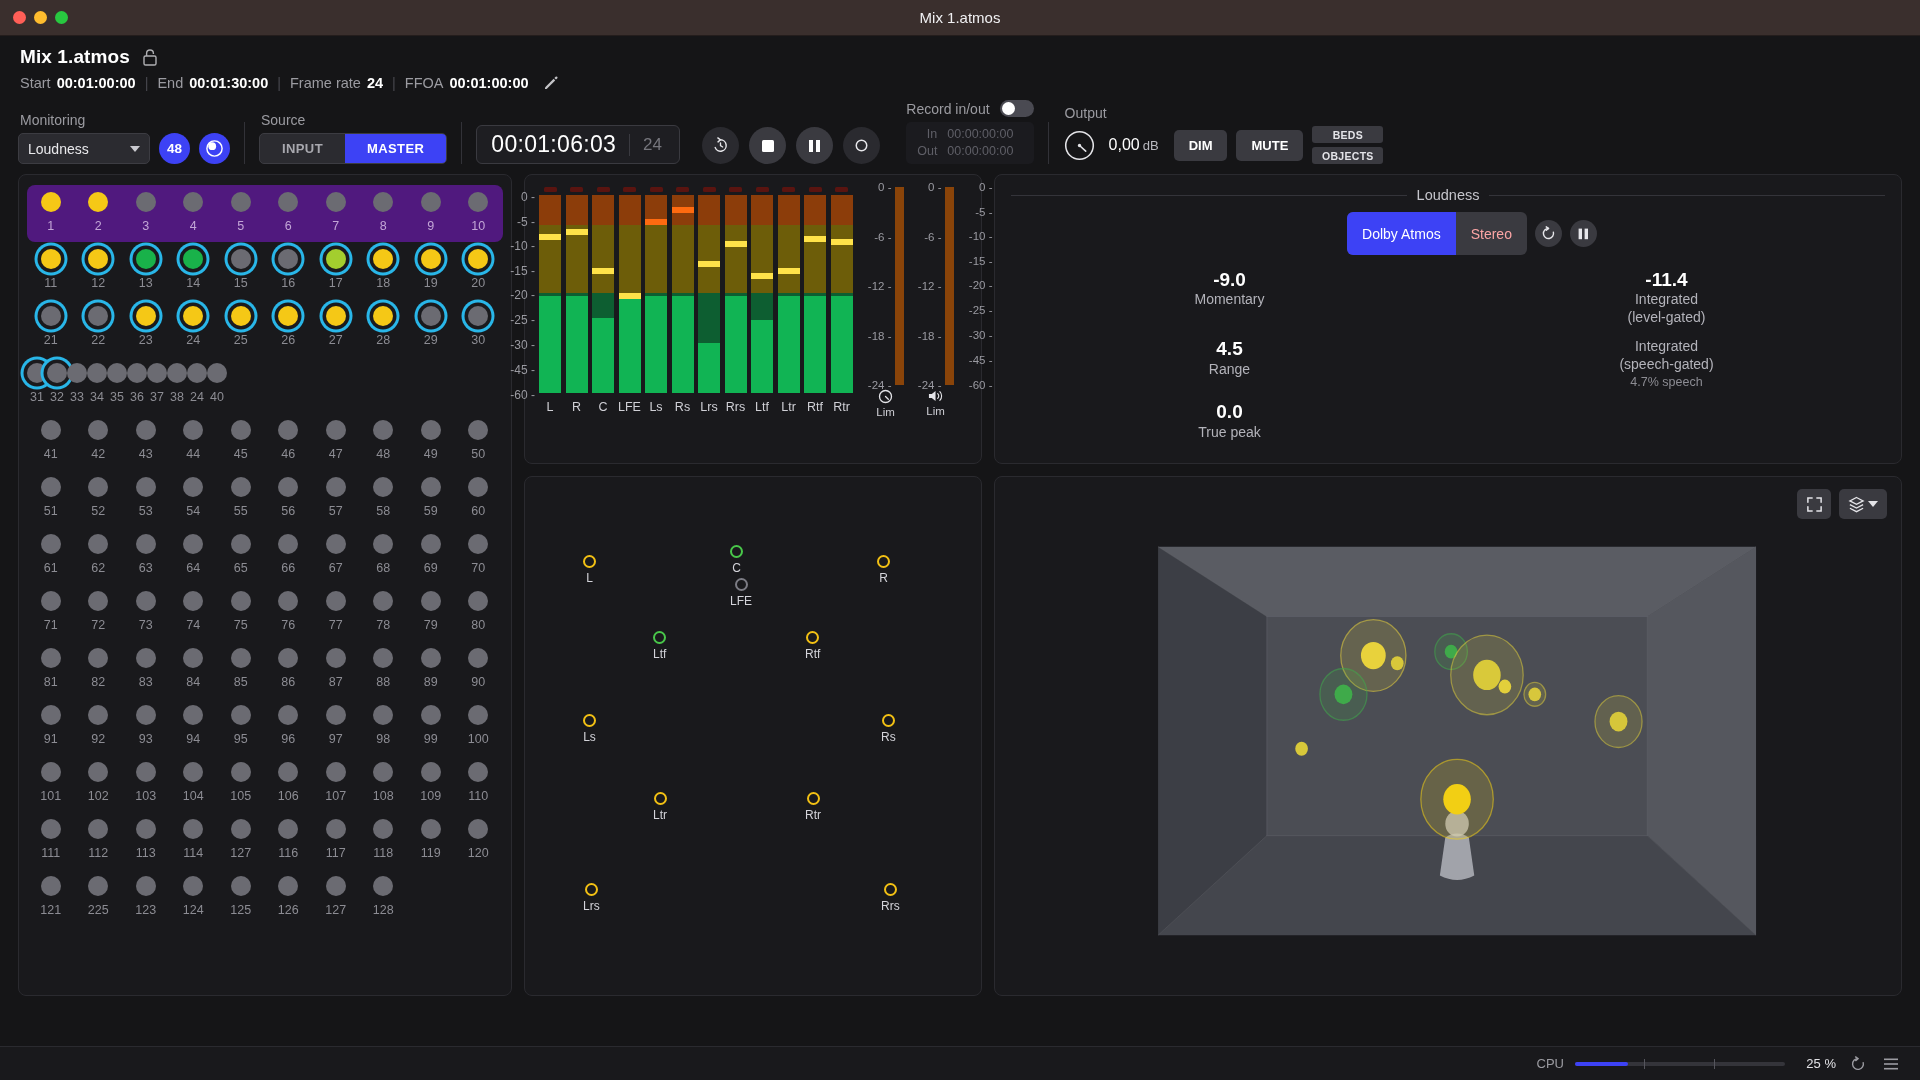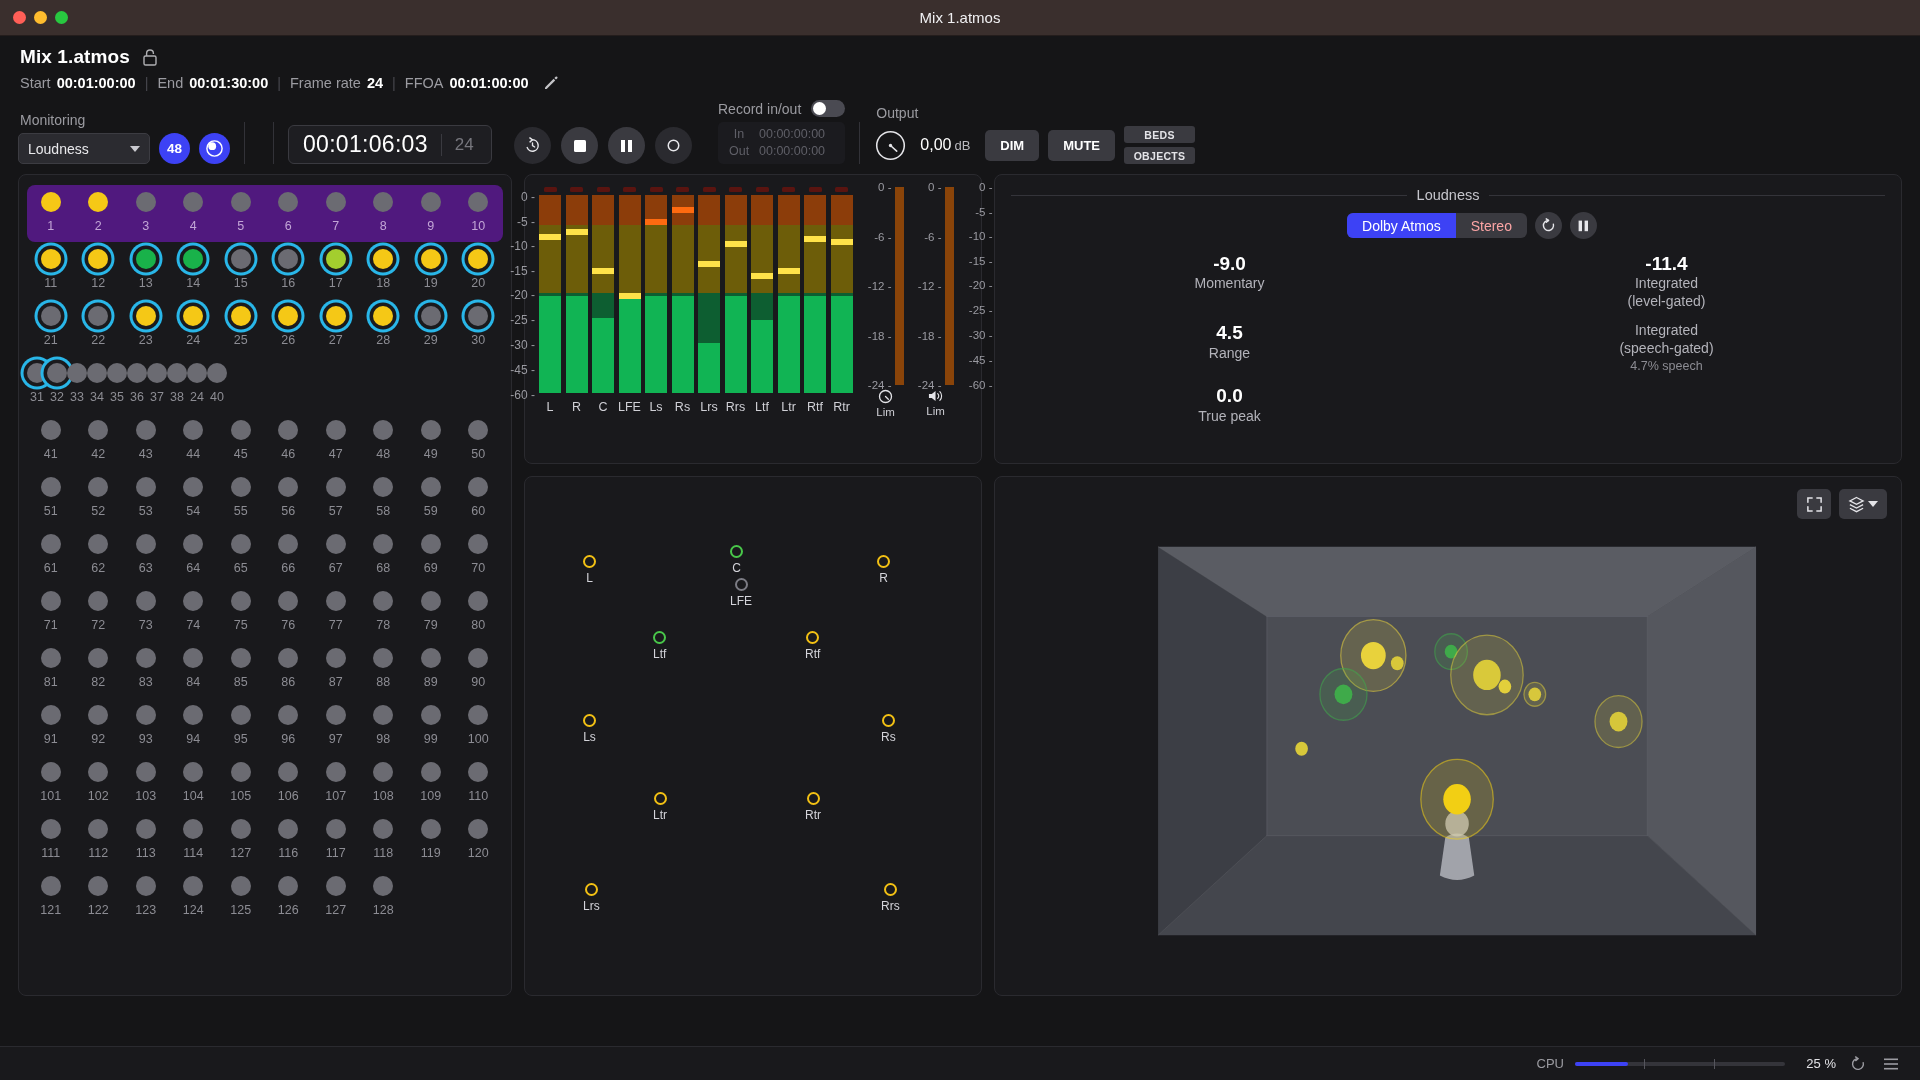--- a/index.html
+++ b/index.html
@@ -76,21 +76,21 @@
   .transport { display:flex; gap:10px; align-items:center; }
   .tbtn { width:37px;height:37px;border-radius:50%;background:#3a3a40;display:flex;align-items:center;justify-content:center;cursor:pointer; }
   .tbtn.dark{ background:#2a2a2f; }
 
   .rec-head { display:flex; align-items:center; gap:10px; margin-bottom:5px; }
   .rec-lbl { font-size:14px;color:#9b9ba1; }
   .toggle { width:34px;height:17px;border-radius:9px;background:#4a4a52;position:relative;cursor:pointer; }
   .toggle .knob{ position:absolute;top:2px;left:2px;width:13px;height:13px;border-radius:50%;background:#fff; }
   .rec-panel { background:#1b1b1f; border-radius:5px; padding:4px 11px; }
   .rec-line { display:flex;align-items:center;gap:10px;font-size:12.5px;color:#5f5f67;line-height:17px; }
-  .rec-line .k{ width:20px;text-align:center; }
+  .rec-line .k{ width:20px;text-align:right; }
 
   .vdiv { width:1px; height:42px; background:#323238; margin:0 14px; align-self:flex-end; }
 
   .knob-ico{ width:33px;height:33px; }
   .db-val{ font-size:16px;color:#fff; }
   .db-unit{ font-size:13px;color:#b9b9bf;margin-left:3px; }
   .sqbtn {
     height:31px;padding:0 15px;background:#3a3a40;border-radius:5px;
     display:flex;align-items:center;justify-content:center;font-size:13px;font-weight:bold;color:#fff;cursor:pointer;
   }
@@ -154,21 +154,21 @@
   .lkfsfoot{ display:flex;flex-direction:column;align-items:center;margin-top:5px;gap:3px; }
   .lkfs-tag{ background:#f2f2f5;color:#141417;font-size:10.5px;font-weight:bold;padding:1px 5px;border-radius:2px; }
   .sm-row{ display:flex;gap:9px;font-size:11.5px;color:#cdcdd3;font-weight:bold; }
 
   
   .loud-panel { flex:1; height:290px; padding:12px 16px; position:relative; }
   .loud-head{ display:flex;align-items:center;gap:10px;justify-content:center;margin-bottom:9px; }
   .loud-head .ln{ flex:1;height:1px;background:#34343a; }
   .loud-title{ font-size:14.5px;color:#c5c5cb; }
   .loud-ctrl{ display:flex;align-items:center;gap:8px;justify-content:center; }
-  .lseg{ display:flex;background:#3a3a40;border-radius:6px;overflow:hidden;height:25px;margin-left:48px; }
+  .lseg{ display:flex;background:#3a3a40;border-radius:6px;overflow:hidden;height:43px;margin-left:48px; }
   .lseg div{ padding:0 15px;display:flex;align-items:center;font-size:14px;color:#fca5a5;cursor:pointer; }
   .lseg div.on{ background:#3d42f5;color:#fff;font-weight:500; }
   .cbtn{ width:27px;height:27px;border-radius:50%;background:#3a3a40;display:flex;align-items:center;justify-content:center;cursor:pointer; }
   .loud-grid{ display:grid;grid-template-columns:1fr 1fr;margin-top:14px;row-gap:12px;text-align:center; }
   .lv{ font-size:19px;font-weight:bold;color:#fff;line-height:1.18; }
   .lk{ font-size:14px;color:#b3b3ba;line-height:1.25; }
   .lsub{ font-size:12.5px;color:#8c8c93;margin-top:2px; }
 
   
   .bottom { display:flex; gap:12px; margin-top:12px; }
@@ -251,20 +251,29 @@
           <svg width="19" height="19" viewBox="0 0 20 20">
             <circle cx="10" cy="10" r="8" fill="none" stroke="#fff" stroke-width="1.5"></circle>
             <circle cx="7.6" cy="7.6" r="4.1" fill="#fff"></circle>
           </svg>
         </div>
       </div>
     </div>
 
     <div class="vdiv"></div>
 
+    <div class="tgroup">
+      <div class="tg-label">Source</div>
+      <div class="tg-body">
+        <div class="seg">
+          <div>INPUT</div>
+          <div class="on">MASTER</div>
+        </div>
+      </div>
+    </div>
 
     <div class="vdiv"></div>
 
     <div class="tgroup">
       <div class="tg-label">&nbsp;</div>
       <div class="tg-body">
         <div class="tc-box">
           <span class="tc-main">00:01:06:03</span>
           <span class="tc-div"></span>
           <span class="tc-fps">24</span>
@@ -852,21 +861,21 @@
             <div class="gnum">120</div>
           </div>
         </div>
         <div class="grow">
           <div class="gcell">
             <div class="dot" style="background: rgb(107, 107, 114);"></div>
             <div class="gnum">121</div>
           </div>
           <div class="gcell">
             <div class="dot" style="background: rgb(107, 107, 114);"></div>
-            <div class="gnum">122</div>
+            <div class="gnum">225</div>
           </div>
           <div class="gcell">
             <div class="dot" style="background: rgb(107, 107, 114);"></div>
             <div class="gnum">123</div>
           </div>
           <div class="gcell">
             <div class="dot" style="background: rgb(107, 107, 114);"></div>
             <div class="gnum">124</div>
           </div>
           <div class="gcell">

